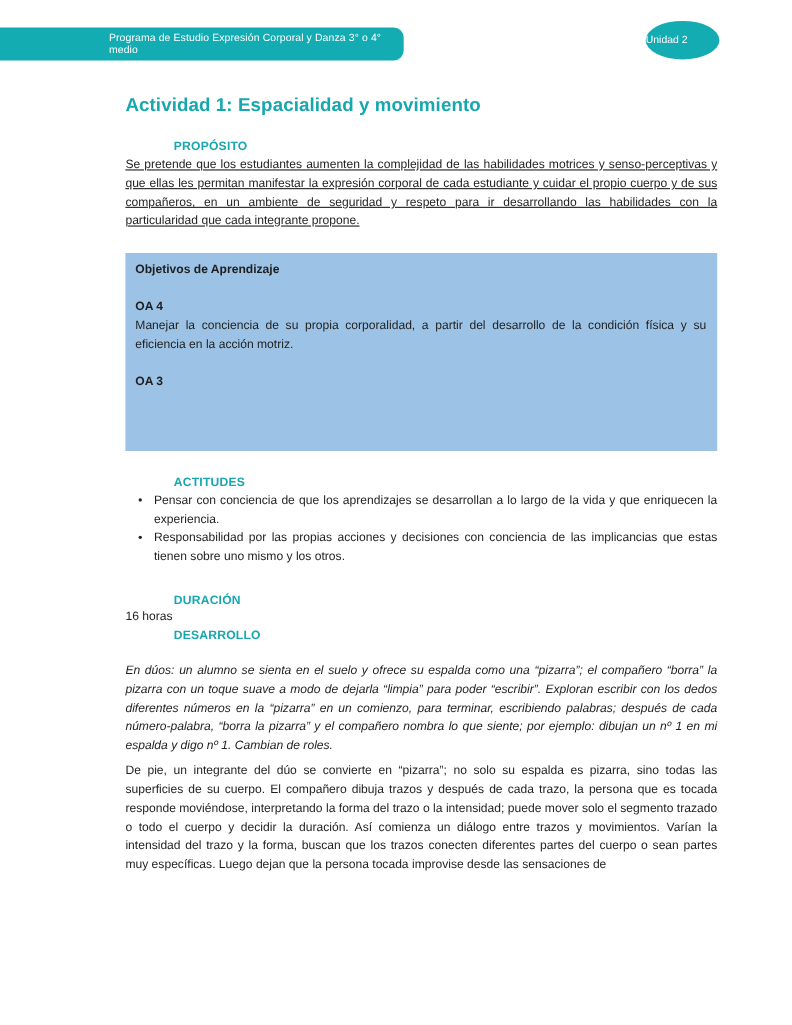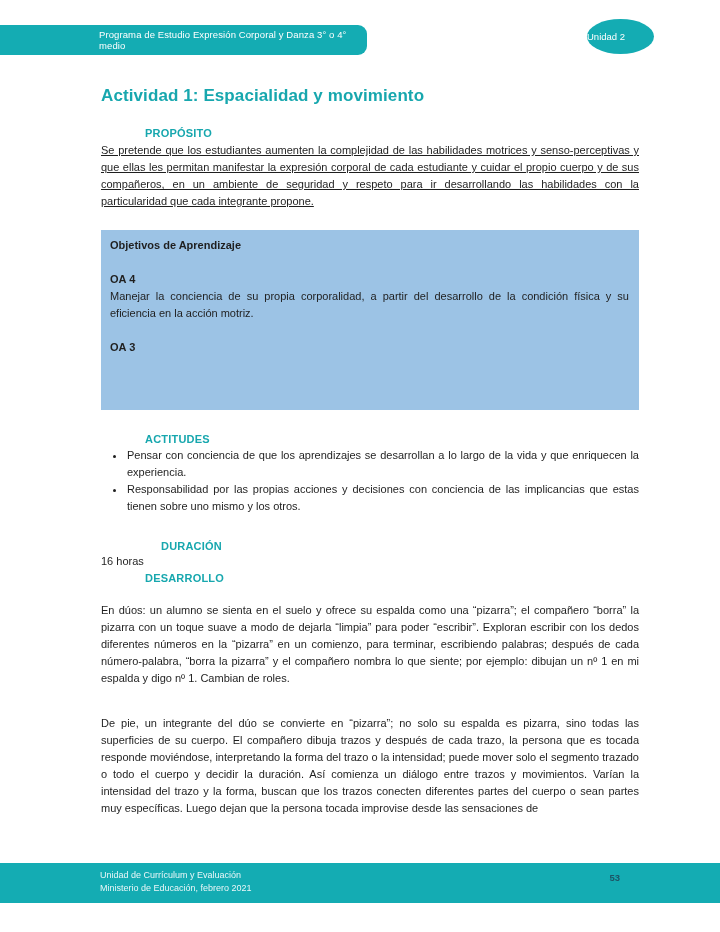--- a/index.html
+++ b/index.html
@@ -21,21 +21,21 @@
   }
   .unit-badge {
     position:absolute; top:19px; left:587px; width:67px; height:35px;
     background:#14acb3; border-radius:50%;
     display:flex; align-items:center; justify-content:flex-start;
     color:#ffffff; font-size:9.5px;
   }
 
   
   .content {
-    position:absolute; top:86px; left:101px; width:538px;
+    position:absolute; top:86px; left:114px; width:538px;
   }
   .page-title {
     color:#17a7ae; font-size:17px; font-weight:bold; letter-spacing:0.1px;
   }
   .section-heading {
     color:#17a7ae; font-size:11px; font-weight:bold; letter-spacing:0.2px;padding-left:44px;
   }
   .body-text {
     font-size:11px; line-height:17px; text-align:justify;
   }
@@ -50,25 +50,25 @@
     min-height:180px;
   }
   .objectives-box .box-heading { font-weight:bold; }
   .objectives-box .oa-code { font-weight:bold; margin-top:17px; }
   .objectives-box .oa-text { text-align:justify; }
 
   .mt-actitudes { margin-top:23px; }
   .bullet-list { margin-top:2px; list-style:disc; padding-left:25px; }
   .bullet-list li { font-size:11px; line-height:17px; text-align:justify; padding-left:1px; }
 
-  .mt-duracion { margin-top:25px;margin-left:16px; }
+  .mt-duracion { margin-top:25px; }
   .duracion-value { font-size:11px; line-height:17px; margin-top:1px; }
   .mt-desarrollo { margin-top:2px; }
-  .mt-dev-para1 { margin-top:18px; }
-  .mt-dev-para2 { margin-top:28px; }
+  .mt-dev-para1 { margin-top:18px;font-style:italic; }
+  .mt-dev-para2 { margin-top:6px; }
 
   
   .footer-band {
     position:absolute; top:863px; left:0; width:720px; height:40px;
     background:#14acb3;
   }
   .footer-text {
     position:absolute; top:6px; left:100px;
     color:#eaf7f8; font-size:9px; line-height:13px;
   }
@@ -112,21 +112,14 @@
 
     <div class="section-heading mt-duracion">DURACIÓN</div>
     <div class="duracion-value">16 horas</div>
 
     <div class="section-heading mt-desarrollo">DESARROLLO</div>
     <p class="body-text mt-dev-para1">En dúos: un alumno se sienta en el suelo y ofrece su espalda como una “pizarra”; el compañero “borra” la pizarra con un toque suave a modo de dejarla “limpia” para poder “escribir”. Exploran escribir con los dedos diferentes números en la “pizarra” en un comienzo, para terminar, escribiendo palabras; después de cada número-palabra, “borra la pizarra” y el compañero nombra lo que siente; por ejemplo: dibujan un nº 1 en mi espalda y digo nº 1. Cambian de roles.</p>
     <p class="body-text mt-dev-para2">De pie, un integrante del dúo se convierte en “pizarra”; no solo su espalda es pizarra, sino todas las superficies de su cuerpo. El compañero dibuja trazos y después de cada trazo, la persona que es tocada responde moviéndose, interpretando la forma del trazo o la intensidad; puede mover solo el segmento trazado o todo el cuerpo y decidir la duración. Así comienza un diálogo entre trazos y movimientos. Varían la intensidad del trazo y la forma, buscan que los trazos conecten diferentes partes del cuerpo o sean partes muy específicas. Luego dejan que la persona tocada improvise desde las sensaciones de</p>
 
   </div>
 
-  <div class="footer-band">
-    <div class="footer-text">
-      <div>Unidad de Currículum y Evaluación</div>
-      <div>Ministerio de Educación, febrero 2021</div>
-    </div>
-    <div class="footer-page-number">53</div>
-  </div>
 
 </div>
 
 </body></html>

